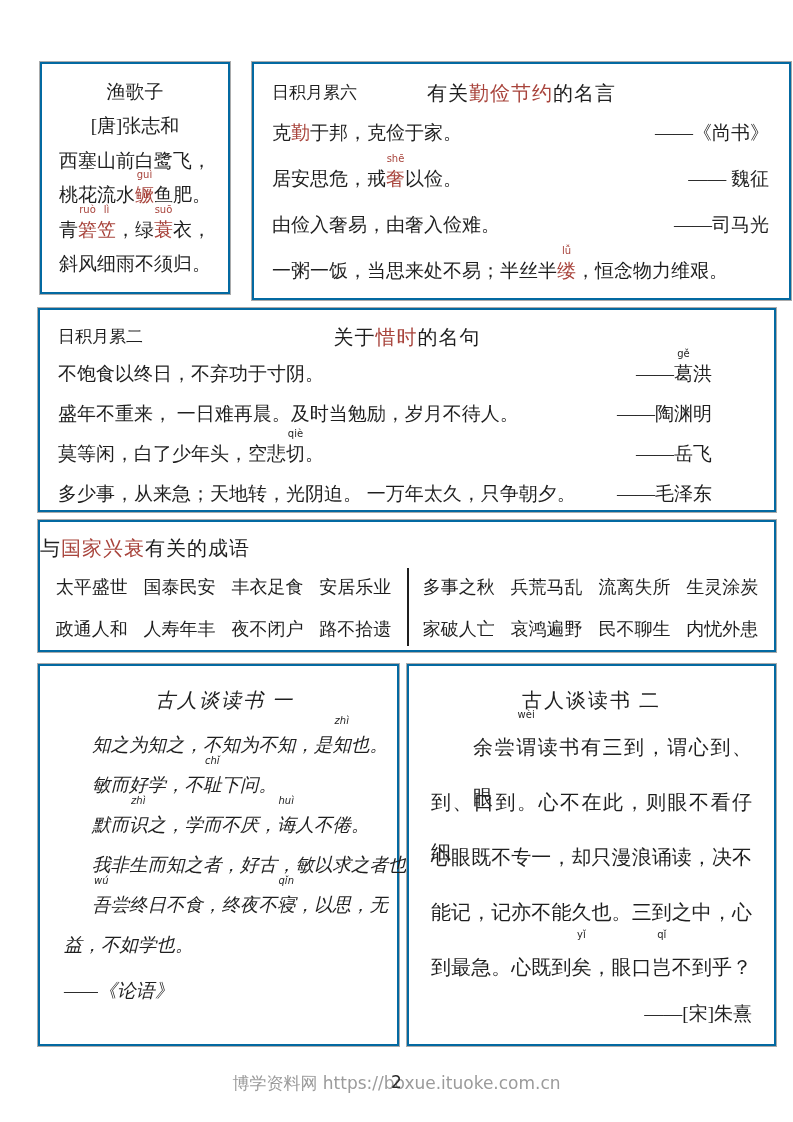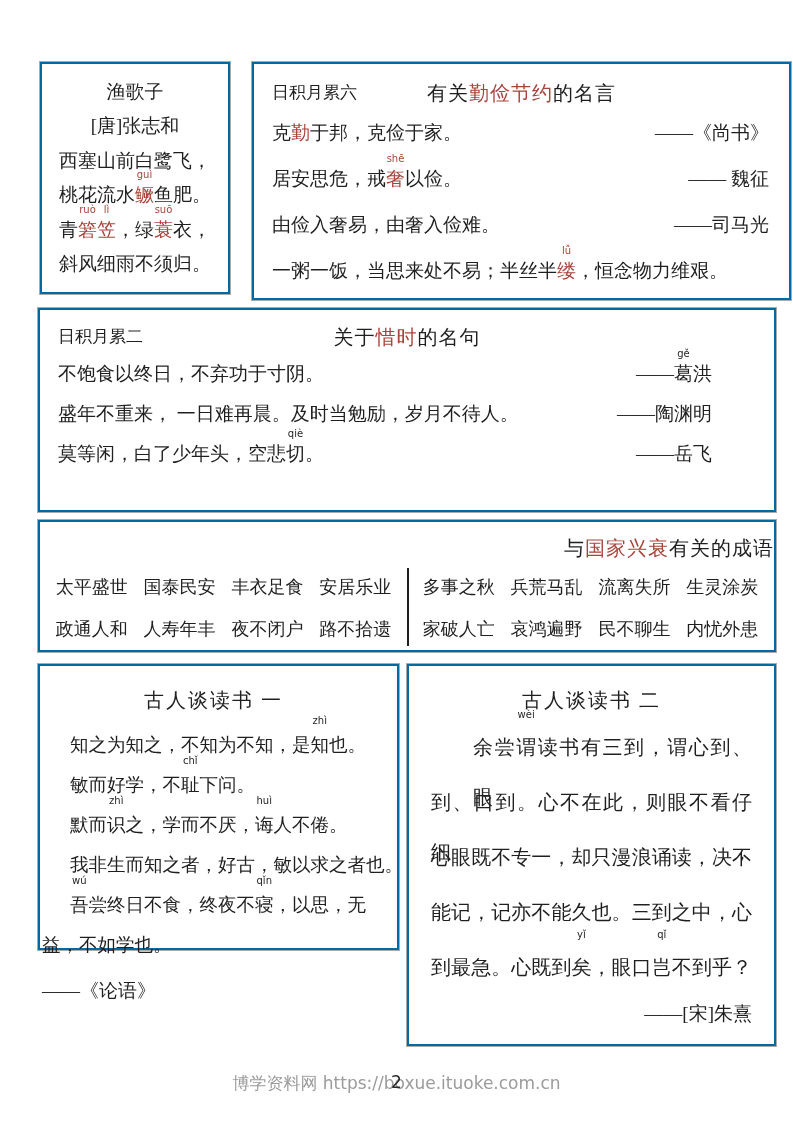--- a/index.html
+++ b/index.html
@@ -33,29 +33,29 @@
   .thrift-box{left:252px;top:62px;width:539px;height:238px;padding:12px 0 0 0;}
   .qrow{display:flex;justify-content:space-between;align-items:center;
     font-size:19px;padding:0 20px 0 18px;}
   .thrift-box .qrow{height:46px;}
   .qrow .source{white-space:nowrap;}
   .qrow.src-only{justify-content:flex-end;}
   .time-box{left:38px;top:308px;width:738px;height:204px;padding:10px 0 0 0;}
   .time-box .qrow{height:40px;padding-right:62px;}
   
   .idiom-box{left:38px;top:520px;width:738px;height:132px;padding:12px 0 0 0;}
-  .idiom-title{text-align:right;font-size:20px;letter-spacing:1px;height:32px;line-height:28px;}
+  .idiom-title{text-align:left;font-size:20px;letter-spacing:1px;height:32px;line-height:28px;}
   .idiom-grid{position:relative;height:84px;}
   .idiom-divider{position:absolute;left:50%;top:2px;bottom:4px;width:2px;background:#1f1f1f;}
   .idiom-row{display:flex;height:42px;align-items:center;}
   .idiom-half{width:50%;display:flex;justify-content:space-evenly;}
   .idiom-item{font-size:18px;white-space:nowrap;}
   
   .read-title{text-align:center;font-size:20px;letter-spacing:2px;height:40px;line-height:36px;}
-  .read1-box{left:38px;top:664px;width:361px;height:286px;padding:16px 12px 0 2px;}
+  .read1-box{left:38px;top:664px;width:361px;height:382px;padding:16px 12px 0 24px;font-style:italic;}
   .read1-box .rline{height:40px;line-height:34px;font-size:18.5px;white-space:nowrap;display:flex;align-items:flex-end;}
   .read1-box .rline.indent{padding-left:28px;}
   .read1-box .src{padding-right:26px;font-size:19px;margin-top:16px;}
   .read2-box{left:407px;top:664px;width:369px;height:382px;padding:16px 22px 0 22px;}
   .read2-box .rline{height:55px;line-height:50px;font-size:20px;
     text-align:justify;text-align-last:justify;}
   .read2-box .rline.indent{padding-left:42px;}
   .read2-box .src{text-align:right;font-size:19px;margin-top:4px;}
   
   .footer{position:absolute;left:0;top:1072px;width:100%;text-align:center;
@@ -112,20 +112,24 @@
       <span class="source"><span>——</span><span class="rb">葛<span class="py">gě</span></span><span>洪</span></span>
     </div>
     <div class="qrow">
       <span class="quote"><span>盛年不重来， 一日难再晨。及时当勉励，岁月不待人。</span></span>
       <span class="source"><span>——陶渊明</span></span>
     </div>
     <div class="qrow">
       <span class="quote"><span>莫等闲，白了少年头，空悲</span><span class="rb">切<span class="py">qiè</span></span><span>。</span></span>
       <span class="source"><span>——岳飞</span></span>
     </div>
+    <div class="qrow">
+      <span class="quote"><span>多少事，从来急；天地转，光阴迫。 一万年太久，只争朝夕。</span></span>
+      <span class="source"><span>——毛泽东</span></span>
+    </div>
   </section>
 
   <section class="box idiom-box">
     <div class="idiom-title"><span>与</span><span class="red">国家兴衰</span><span>有关的成语</span></div>
     <div class="idiom-grid">
       <div class="idiom-divider"></div>
       <div class="idiom-row">
         <div class="idiom-half">
           <span class="idiom-item">太平盛世</span>
           <span class="idiom-item">国泰民安</span>

